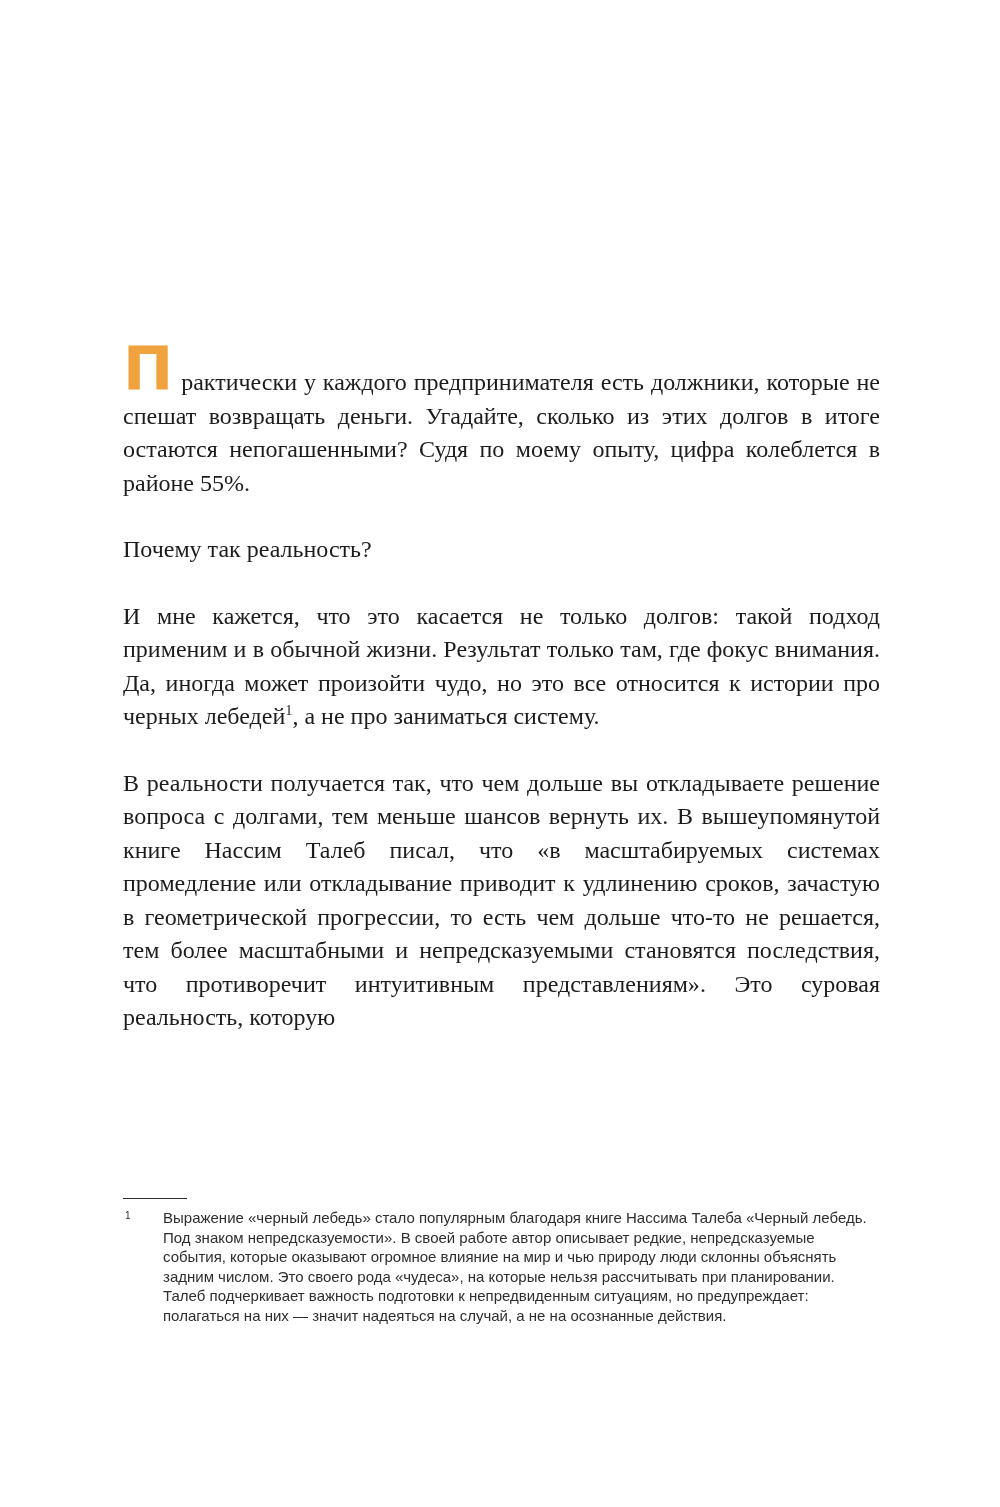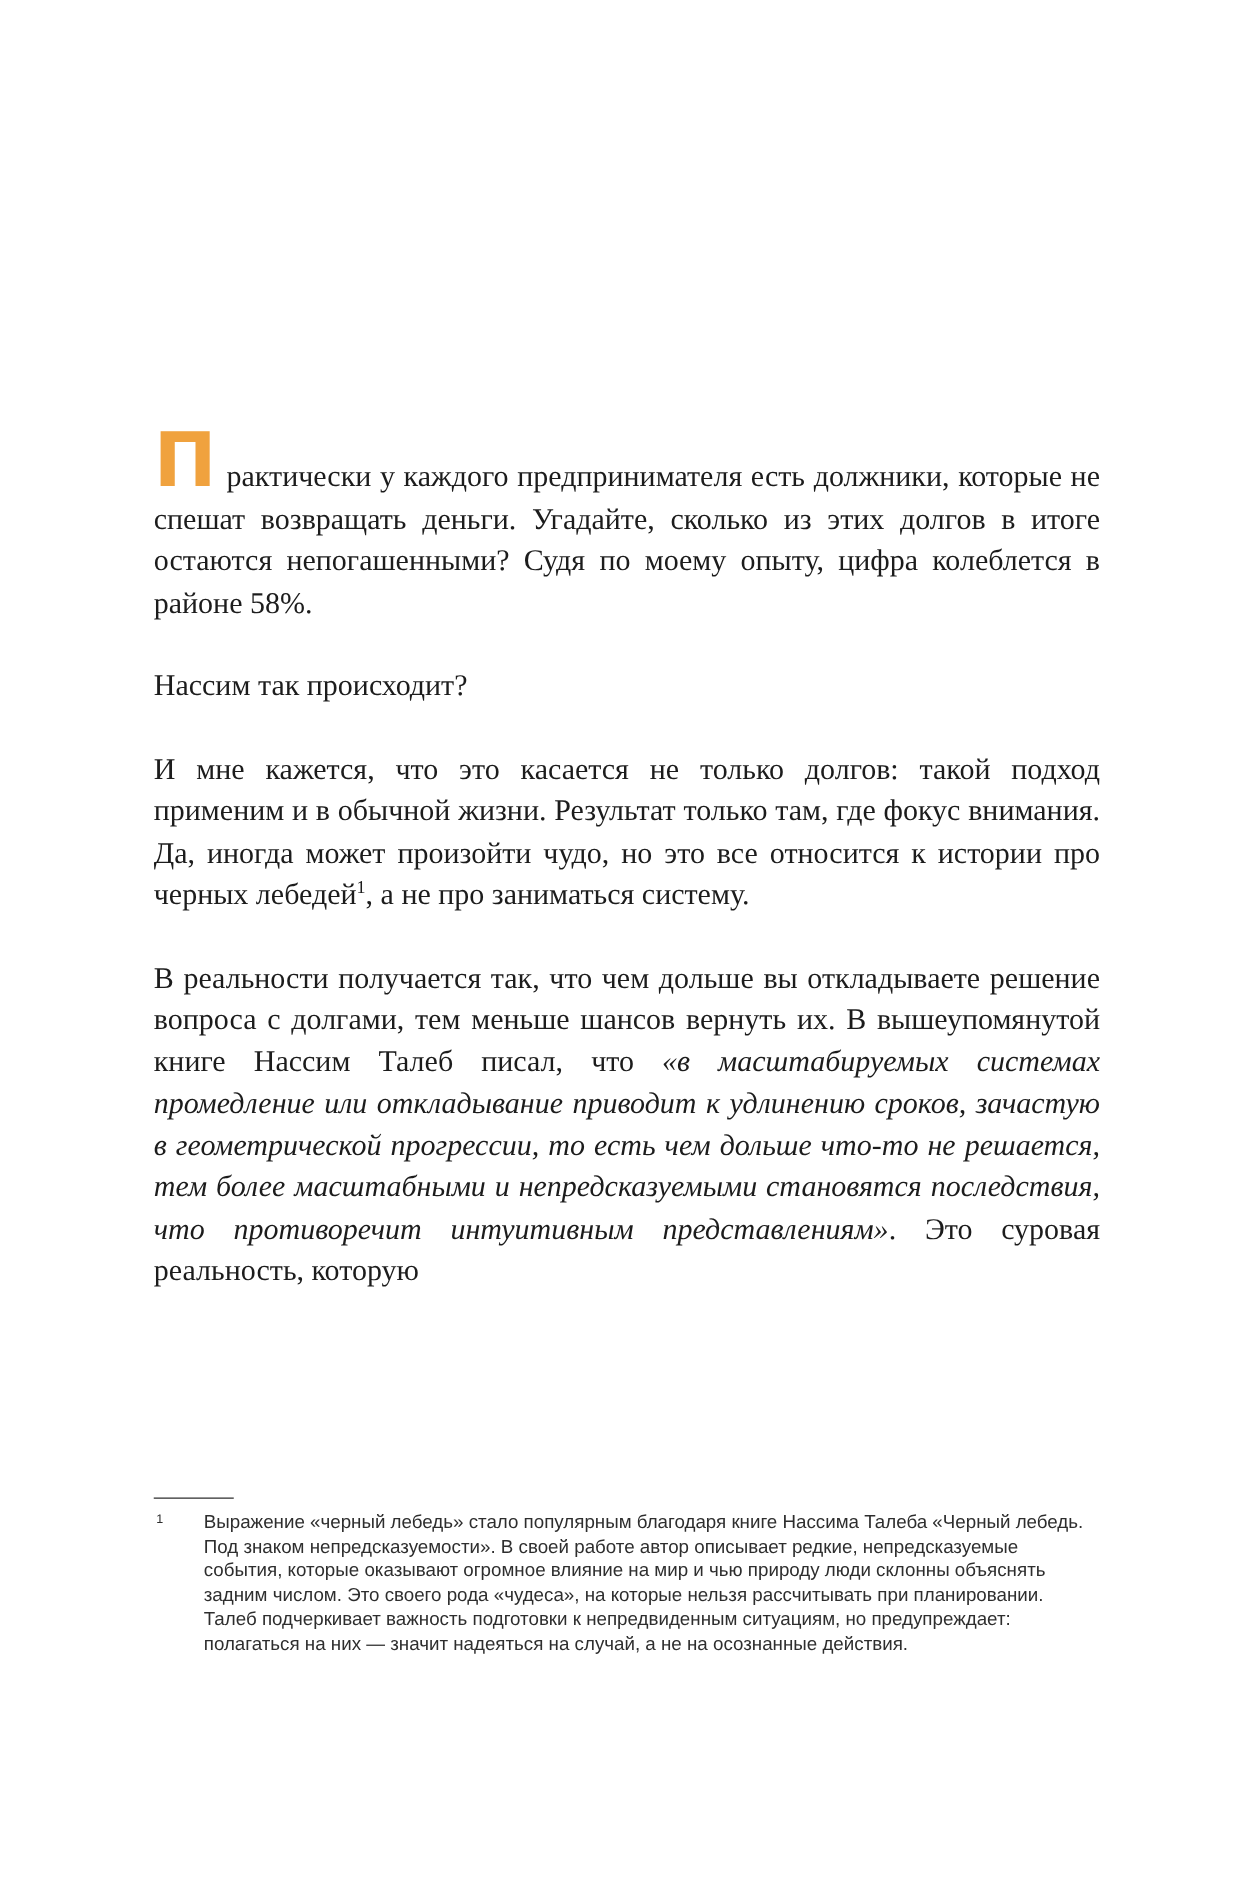--- a/index.html
+++ b/index.html
@@ -31,21 +31,20 @@
   .drop-cap {
     font-family: "DejaVu Sans", sans-serif;
     font-weight: bold;
     font-size: 60px;
     line-height: 0;
     color: #F0A23E;
     margin-right: 8px;
     vertical-align: baseline;
   }
   .italic {
-    font-style: italic;
   }
   .sup {
     font-size: 60%;
     vertical-align: super;
     line-height: 0;
   }
   .footnote {
     position: absolute;
     left: 123px;
     top: 1198px;
@@ -72,22 +71,22 @@
     top: -2px;
     font-size: 10px;
   }
 </style>
 </head>
 <body>
 
 <div class="page">
 
   <div class="text-block">
-      <p><span class="drop-cap">П</span><span>рактически у каждого предпринимателя есть должники, которые не спешат возвращать деньги. Угадайте, сколько из этих долгов в итоге остаются непогашенными? Судя по моему опыту, цифра колеблется в районе 58%.</span></p>
-      <p><span>Нассим так происходит?</span></p>
+      <p><span class="drop-cap">П</span><span>рактически у каждого предпринимателя есть должники, которые не спешат возвращать деньги. Угадайте, сколько из этих долгов в итоге остаются непогашенными? Судя по моему опыту, цифра колеблется в районе 55%.</span></p>
+      <p><span>Почему так реальность?</span></p>
       <p><span>И мне кажется, что это касается не только долгов: такой подход применим и в обычной жизни. Результат только там, где фокус внимания. Да, иногда может произойти чудо, но это все относится к истории про черных лебедей</span><span class="sup">1</span><span>, а не про заниматься систему.</span></p>
       <p><span>В реальности получается так, что чем дольше вы откладываете решение вопроса с долгами, тем меньше шансов вернуть их. В вышеупомянутой книге Нассим Талеб писал, что </span><span class="italic">«в масштабируемых системах промедление или откладывание приводит к удлинению сроков, зачастую в геометрической прогрессии, то есть чем дольше что-то не решается, тем более масштабными и непредсказуемыми становятся последствия, что противоречит интуитивным представлениям»</span><span>. Это суровая реальность, которую</span></p>
     </div>
 
   <div class="footnote">
     <div class="footnote-rule"></div>
     <div class="footnote-body">
       <span class="footnote-marker">1</span>
       <span>Выражение «черный лебедь» стало популярным благодаря книге Нассима Талеба «Черный лебедь. Под знаком непредсказуемости». В своей работе автор описывает редкие, непредсказуемые события, которые оказывают огромное влияние на мир и чью природу люди склонны объяснять задним числом. Это своего рода «чудеса», на которые нельзя рассчитывать при планировании. Талеб подчеркивает важность подготовки к непредвиденным ситуациям, но предупреждает: полагаться на них — значит надеяться на случай, а не на осознанные действия.</span>
     </div>

